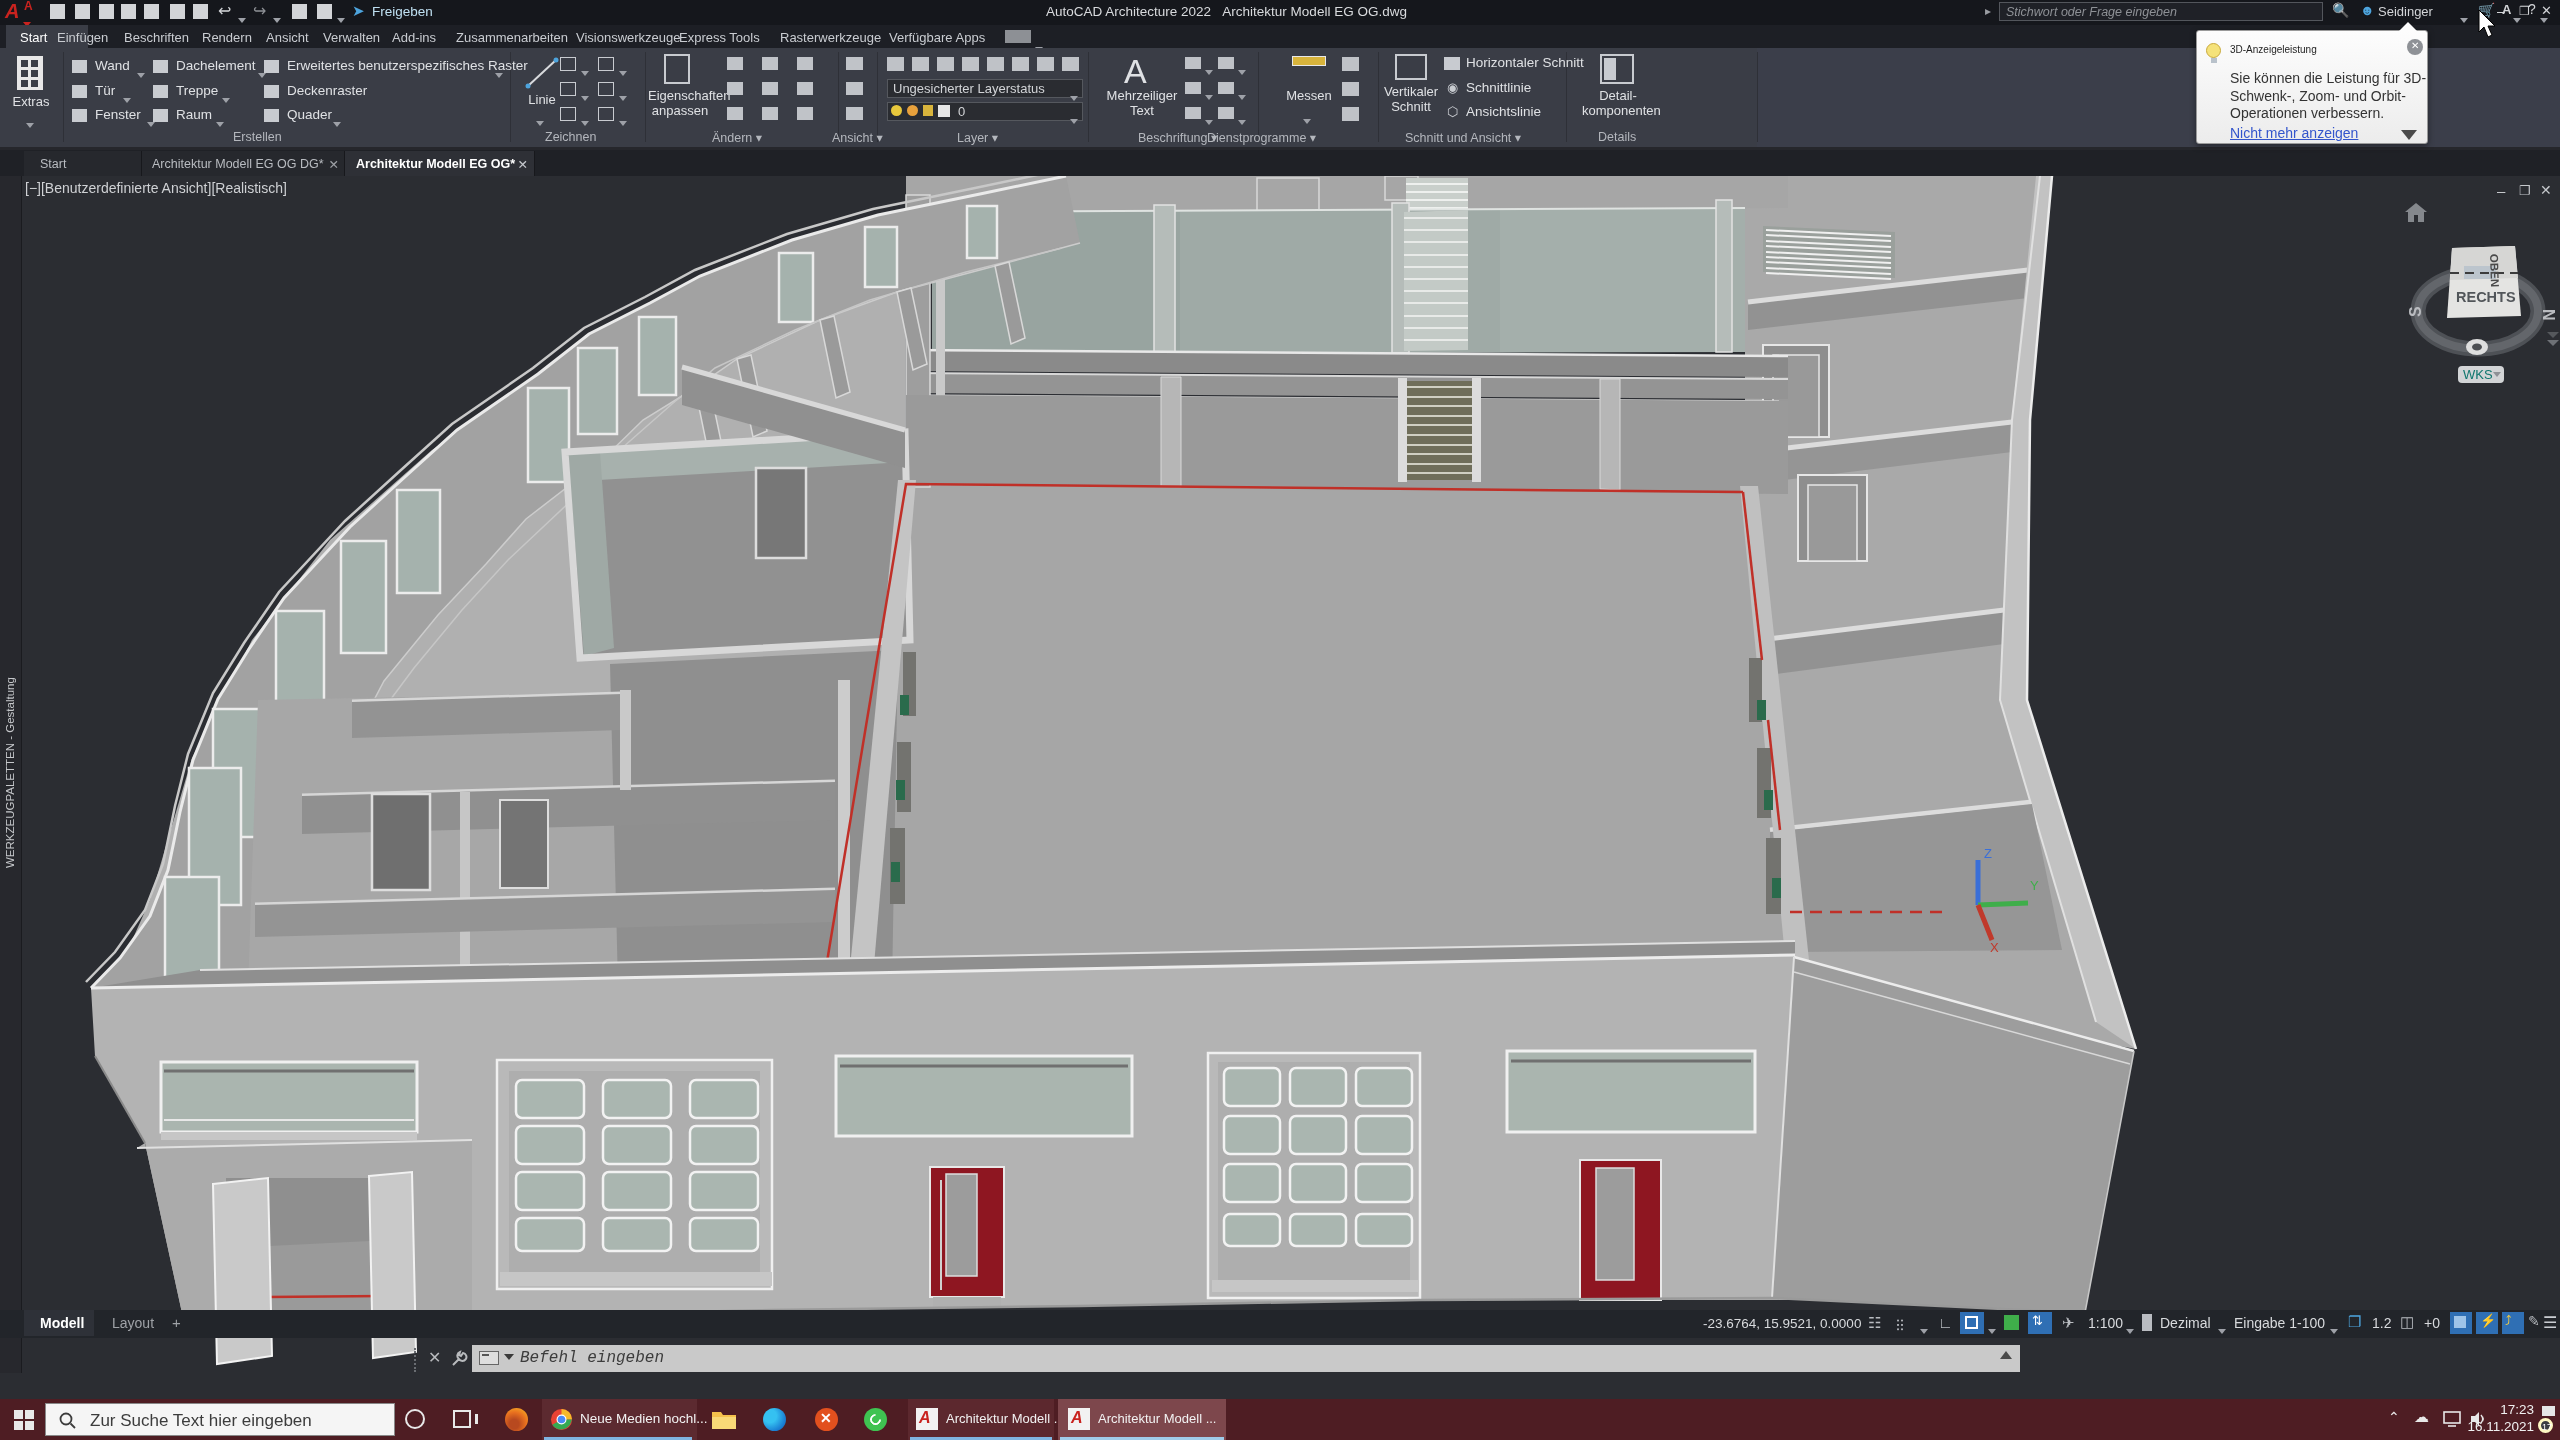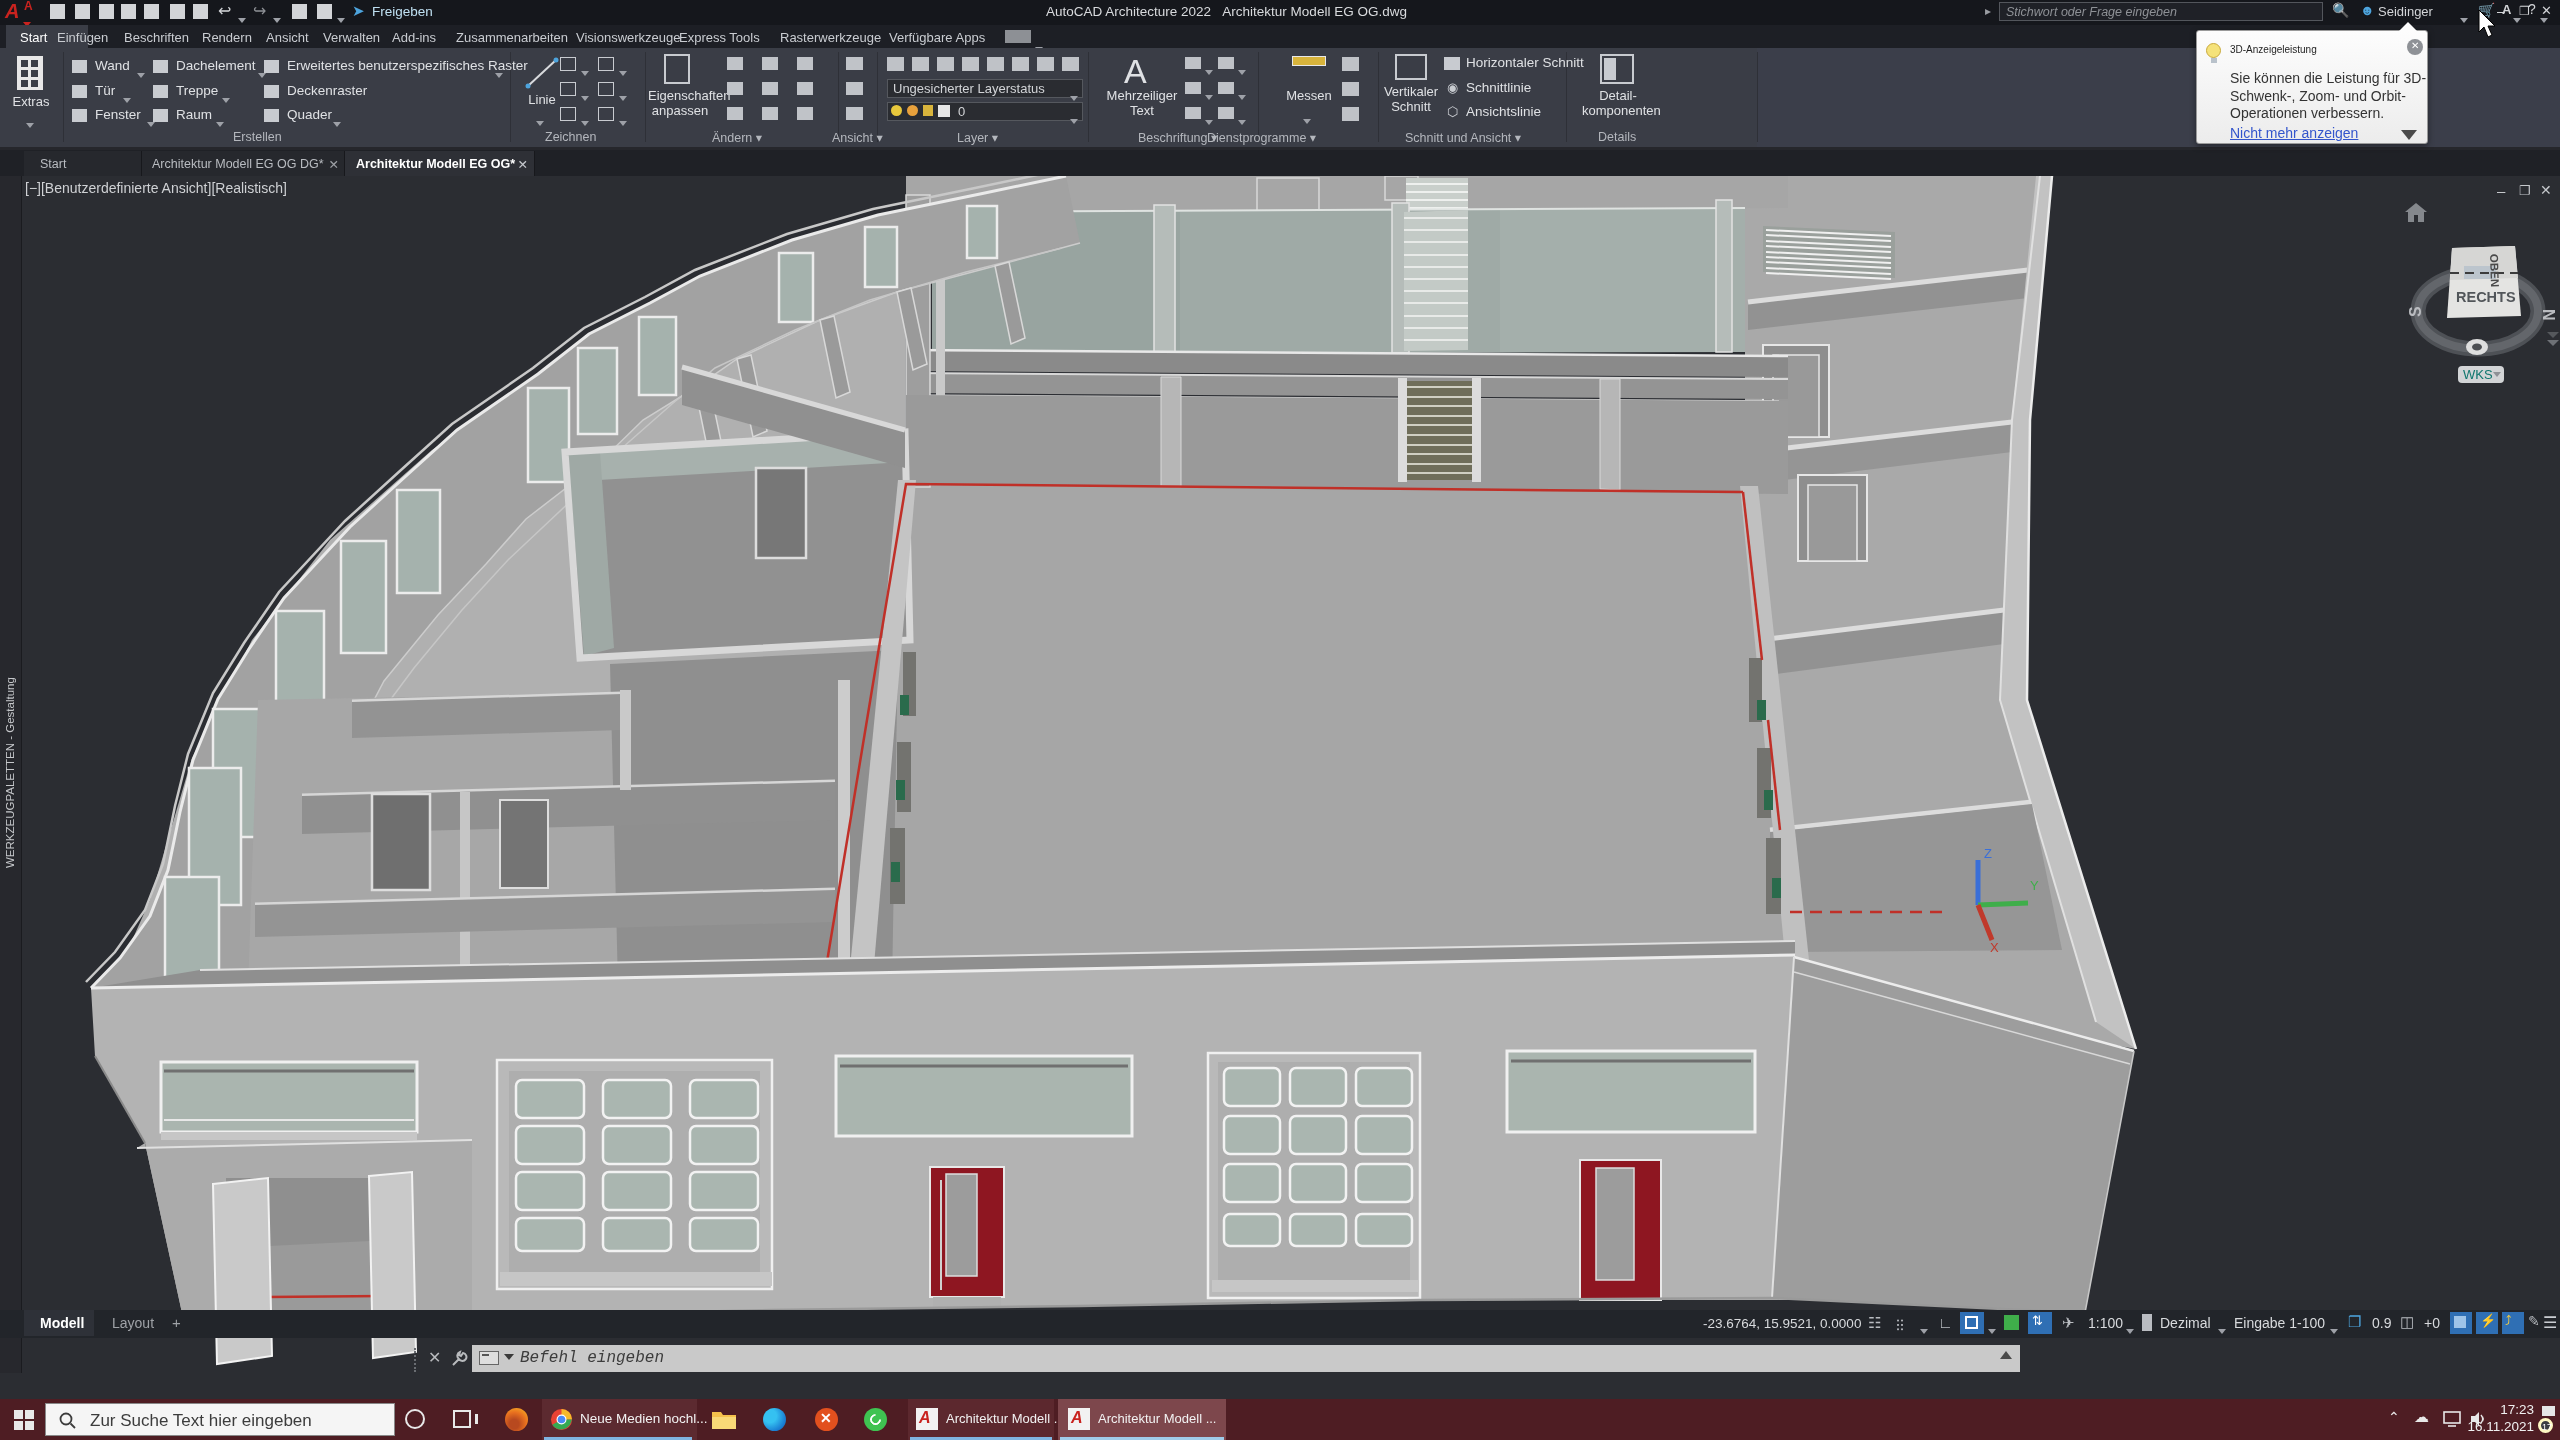--- a/index.html
+++ b/index.html
@@ -501,21 +501,21 @@
     </div>
 <span class="abs" style="left:2062px;top:4px;color:#b9bcc1;font-size:15px">✈</span>
 <span class="abs" style="left:2088px;top:5px;color:#d8dadd;font-size:14px">1:100</span>
 <span class="abs" style="left:2126px;top:10px"><span class="caret"></span></span>
 <div class="abs" style="left:2142px;top:4px;width:10px;height:17px;background:#b9bcc1"></div>
 <span class="abs" style="left:2160px;top:5px;color:#d8dadd;font-size:14px">Dezimal</span>
 <span class="abs" style="left:2218px;top:10px"><span class="caret"></span></span>
 <span class="abs" style="left:2234px;top:5px;color:#d8dadd;font-size:14px">Eingabe 1-100</span>
 <span class="abs" style="left:2330px;top:10px"><span class="caret"></span></span>
 <span class="abs" style="left:2348px;top:3px;color:#4da4dd;font-size:15px">❐</span>
-<span class="abs" style="left:2372px;top:5px;color:#d8dadd;font-size:14px">0.9</span>
+<span class="abs" style="left:2372px;top:5px;color:#d8dadd;font-size:14px">1.2</span>
 <span class="abs" style="left:2400px;top:3px;color:#b9bcc1;font-size:15px">◫</span>
 <span class="abs" style="left:2424px;top:5px;color:#d8dadd;font-size:14px">+0</span>
 <div class="abs" style="left:2450px;top:2px;width:22px;height:22px;background:#2f6fb4">
       <div style="position:absolute;left:4px;top:4px;width:12px;height:12px;background:#9fc4e8"></div>
     </div>
 <div class="abs" style="left:2476px;top:2px;width:22px;height:22px;background:#2f6fb4">
       <span style="position:absolute;left:4px;top:1px;color:#fff;font-size:13px">⚡</span>
     </div>
 <div class="abs" style="left:2502px;top:2px;width:22px;height:22px;background:#2f6fb4">
       <span style="position:absolute;left:3px;top:1px;color:#ffd23c;font-size:13px">⤴</span>

